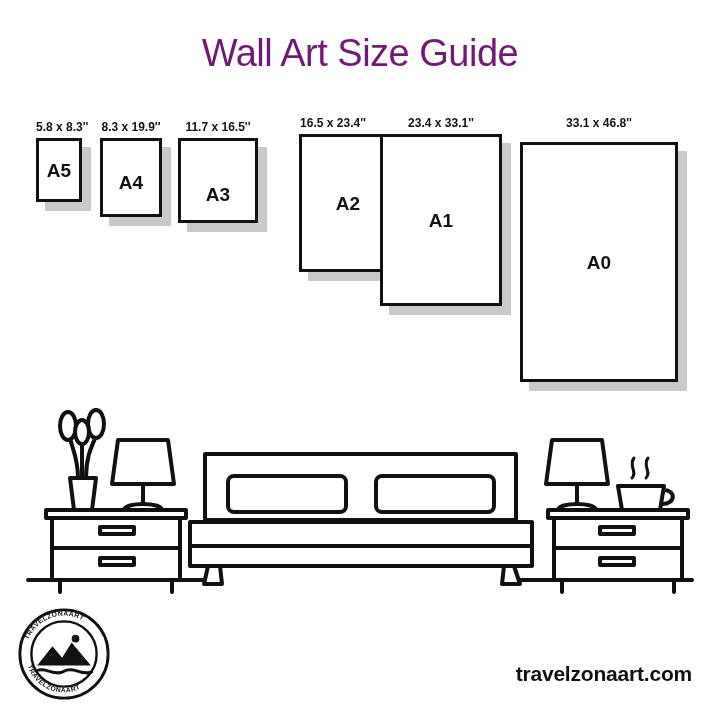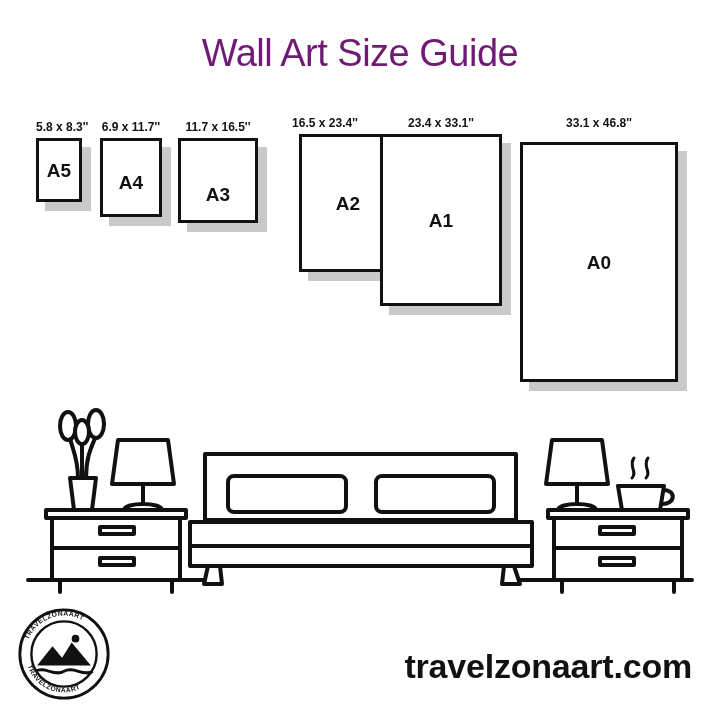--- a/index.html
+++ b/index.html
@@ -77,21 +77,21 @@
     top: 380px;
     width: 720px;
     height: 230px;
   }
 
   
   .footer-url {
     position: absolute;
     right: 28px;
     bottom: 34px;
-    font-size: 34px;
+    font-size: 21px;
     font-weight: bold;
     color: #111111;
     letter-spacing: -0.2px;
   }
   #logo {
     position: absolute;
     left: 16px;
     bottom: 18px;
     width: 96px;
     height: 96px;
@@ -111,33 +111,33 @@
   <div class="title">Wall Art Size Guide</div>
 
   <div id="frames">
       <div class="frame-group" style="left: 36px; top: 0px;">
         <div class="frame-dim" style="left: 0px; top: 120px; width: 46px;">5.8 x 8.3''</div>
         <div class="frame-box" style="left: 0px; top: 138px; width: 46px; height: 64px; padding-left: 36px;">
           <div class="frame-label" style="top: 19px;">A5</div>
         </div>
       </div>
       <div class="frame-group" style="left: 100px; top: 0px;">
-        <div class="frame-dim" style="left: 0px; top: 120px; width: 62px;">6.9 x 11.7''</div>
+        <div class="frame-dim" style="left: 0px; top: 120px; width: 62px;">8.3 x 19.9''</div>
         <div class="frame-box" style="left: 0px; top: 138px; width: 62px; height: 79px;">
           <div class="frame-label" style="top: 31px;">A4</div>
         </div>
       </div>
       <div class="frame-group" style="left: 178px; top: 0px;">
         <div class="frame-dim" style="left: 0px; top: 120px; width: 80px;">11.7 x 16.5''</div>
         <div class="frame-box" style="left: 0px; top: 138px; width: 80px; height: 85px;">
           <div class="frame-label" style="top: 43px;">A3</div>
         </div>
       </div>
       <div class="frame-group" style="left: 268px; top: 0px;">
-        <div class="frame-dim" style="left: 8px; top: 116px; width: 98px;">16.5 x 23.4''</div>
+        <div class="frame-dim" style="left: 16px; top: 116px; width: 98px;">16.5 x 23.4''</div>
         <div class="frame-box" style="left: 0px; top: 134px; width: 98px; height: 138px; margin-left: 31px;">
           <div class="frame-label" style="top: 56px;">A2</div>
         </div>
       </div>
       <div class="frame-group" style="left: 380px; top: 0px;">
         <div class="frame-dim" style="left: 0px; top: 116px; width: 122px;">23.4 x 33.1''</div>
         <div class="frame-box" style="left: 0px; top: 134px; width: 122px; height: 172px;">
           <div class="frame-label" style="top: 73px;">A1</div>
         </div>
       </div>

